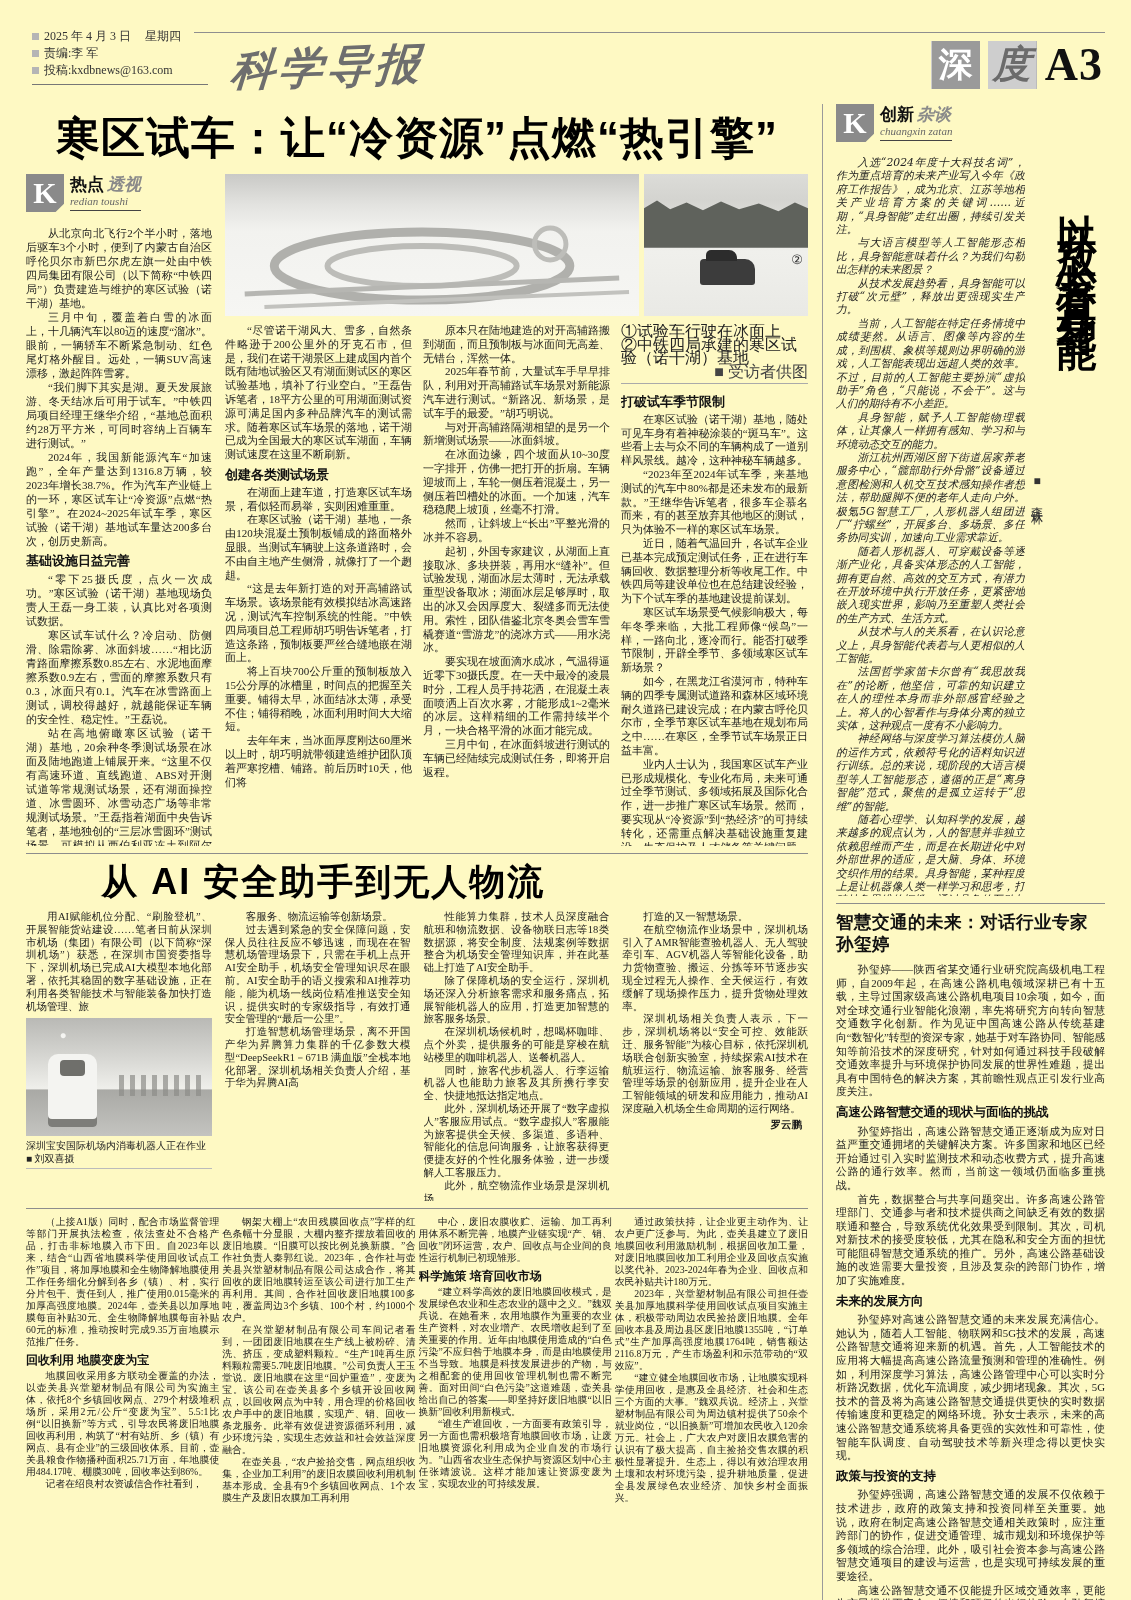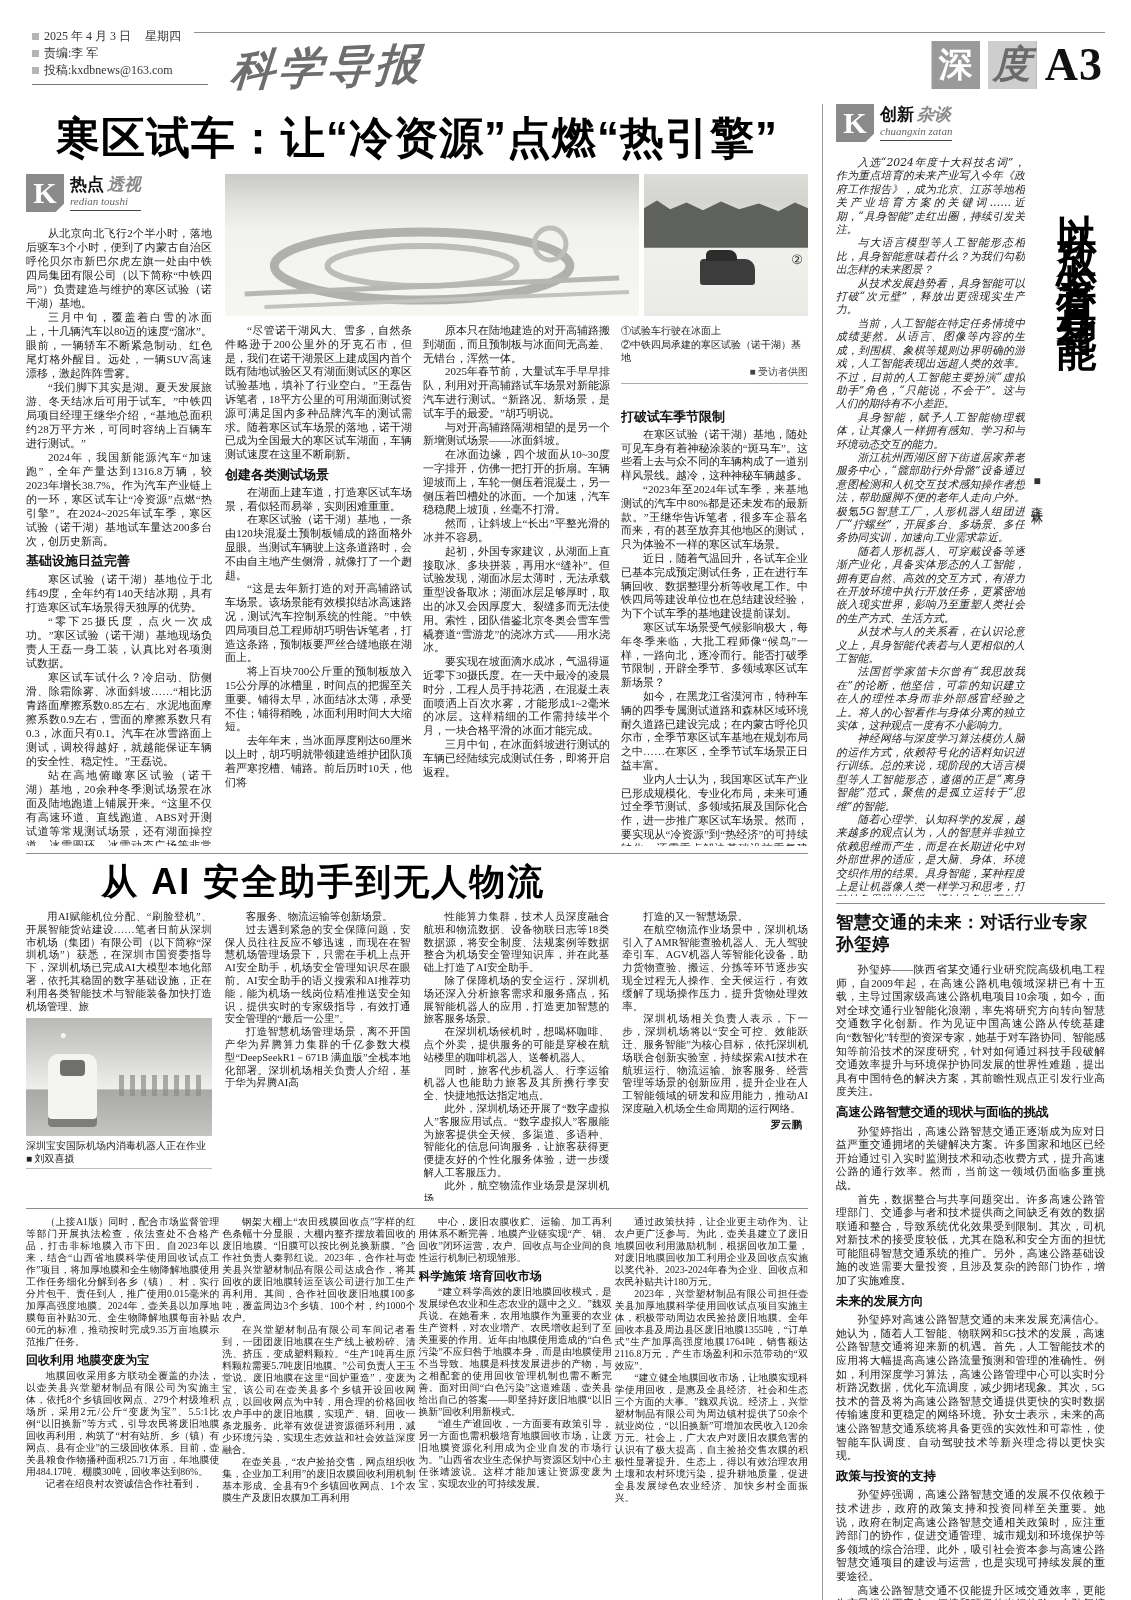--- a/index.html
+++ b/index.html
@@ -1,16 +1,16 @@
 <!DOCTYPE html>
 <html><head>
 <meta charset="utf-8">
 <style>
   html,body{margin:0;padding:0;background:#d9d9d6;}
-  .page{position:relative;width:1131px;height:1600px;margin:0 auto;background:#ffffff;
+  .page{position:relative;width:1131px;height:1600px;margin:0 auto;background:#fef9c3;
         font-family:"Liberation Serif",serif;color:#1c1c1c;overflow:hidden;box-sizing:border-box;
         padding:18px 26px 0 26px;}
   
   .hdr{position:relative;height:86px;}
   .hdr-rule{position:absolute;left:168px;right:0;top:14px;height:1px;background:#8f8f8f;}
   .hdr-left{position:absolute;left:6px;top:10px;width:176px;border-bottom:1px solid #777;padding-bottom:5px;}
   .hline{font-size:12px;line-height:17px;color:#333;display:flex;align-items:center;white-space:nowrap;}
   .sq{display:inline-block;width:7px;height:7px;background:#b5b5b5;margin-right:5px;flex:none;}
   .wk{margin-left:14px;}
   .masthead{position:absolute;left:205px;top:20px;font-family:"DejaVu Serif",serif;font-style:italic;
@@ -51,22 +51,22 @@
   .photo-row{display:flex;gap:5px;height:142px;margin-bottom:8px;}
   .photo1{flex:2.9;background:linear-gradient(#c9c9c6 0%,#e3e3e0 22%,#f2f2ef 40%,#f6f6f3 100%);position:relative;overflow:hidden;}
   .photo2{flex:1.15;position:relative;overflow:hidden;background:linear-gradient(#dcdcd8 0%,#d4d4d0 18%,#f0f0ec 55%,#e9e9e5 100%);}
   .trees{position:absolute;left:0;right:0;top:18%;height:34%;background:#5f625c;
          clip-path:polygon(0 18%,8% 2%,16% 20%,26% 6%,36% 22%,47% 4%,58% 20%,70% 8%,82% 24%,92% 6%,100% 18%,100% 100%,0 100%);}
   .car{position:absolute;left:34%;bottom:22%;width:34%;height:18%;background:#3c3c3c;border-radius:4px 10px 3px 3px;}
   .car:before{content:"";position:absolute;left:12%;top:-38%;width:55%;height:45%;background:#2c2c2c;border-radius:5px 8px 0 0;}
   .plabel{position:absolute;right:5px;bottom:34%;font-size:13px;color:#333;}
   .ht-cols{display:flex;gap:11px;height:522px;overflow:hidden;}
   .ht-cols .ht-col{flex:1;min-width:0;font-size:11px;line-height:13.8px;}
-  .caption{font-size:10px;line-height:13.5px;color:#222;border-bottom:1px solid #aaa;
-           padding-bottom:5px;margin-bottom:20px;}
+  .caption{font-size:16px;line-height:13.5px;color:#222;border-bottom:1px solid #aaa;
+           padding-bottom:5px;margin-bottom:5px;}
   .caption .credit{text-align:right;color:#444;}
   
   .ai-headline{margin:4px 0 8px;font-family:"Liberation Sans",sans-serif;font-weight:900;
                font-size:36px;line-height:42px;letter-spacing:2px;color:#000;width:76%;text-align:center;}
   .ai-cols{display:flex;gap:13px;height:290px;overflow:hidden;}
   .ai-col{flex:1;min-width:0;font-size:10.5px;line-height:12.8px;}
   .ai-photo{height:118px;margin:5px 0 3px;position:relative;overflow:hidden;
             background:
              radial-gradient(circle at 20% 15%, #f5f5f2 0 2px, transparent 3px),
              linear-gradient(#b9b9b5 0%,#d8d8d4 35%,#efefeb 60%,#a9a9a5 61%,#c4c4c0 100%);}
@@ -136,21 +136,20 @@
                 <span class="bt-row"><b>热点</b><i>透视</i></span>
                 <span class="bt-pinyin">redian toushi</span>
               </span>
             </div>
             <div class="coltext">
                 <p class="para">从北京向北飞行2个半小时，落地后驱车3个小时，便到了内蒙古自治区呼伦贝尔市新巴尔虎左旗一处由中铁四局集团有限公司（以下简称“中铁四局”）负责建造与维护的寒区试验（诺干湖）基地。</p>
                 <p class="para">三月中旬，覆盖着白雪的冰面上，十几辆汽车以80迈的速度“溜冰”。眼前，一辆轿车不断紧急制动、红色尾灯格外醒目。远处，一辆SUV高速漂移，激起阵阵雪雾。</p>
                 <p class="para">“我们脚下其实是湖。夏天发展旅游、冬天结冰后可用于试车。”中铁四局项目经理王继华介绍，“基地总面积约28万平方米，可同时容纳上百辆车进行测试。”</p>
                 <p class="para">2024年，我国新能源汽车“加速跑”，全年产量达到1316.8万辆，较2023年增长38.7%。作为汽车产业链上的一环，寒区试车让“冷资源”点燃“热引擎”。在2024~2025年试车季，寒区试验（诺干湖）基地试车量达200多台次，创历史新高。</p>
                 <h4 class="sub">基础设施日益完善</h4>
-                <p class="para">寒区试验（诺干湖）基地位于北纬49度，全年约有140天结冰期，具有打造寒区试车场景得天独厚的优势。</p>
                 <p class="para">“零下25摄氏度，点火一次成功。”寒区试验（诺干湖）基地现场负责人王磊一身工装，认真比对各项测试数据。</p>
                 <p class="para">寒区试车试什么？冷启动、防侧滑、除霜除雾、冰面斜坡……“相比沥青路面摩擦系数0.85左右、水泥地面摩擦系数0.9左右，雪面的摩擦系数只有0.3，冰面只有0.1。汽车在冰雪路面上测试，调校得越好，就越能保证车辆的安全性、稳定性。”王磊说。</p>
                 <p class="para">站在高地俯瞰寒区试验（诺干湖）基地，20余种冬季测试场景在冰面及陆地跑道上铺展开来。“这里不仅有高速环道、直线跑道、ABS对开测试道等常规测试场景，还有湖面操控道、冰雪圆环、冰雪动态广场等非常规测试场景。”王磊指着湖面中央告诉笔者，基地独创的“三层冰雪圆环”测试场景，可模拟从西伯利亚冻土到阿尔卑斯山道的典型冰雪路况。</p>
               </div>
           </div>
           <div class="ht-rest">
             <div class="photo-row">
               <div class="photo1">
                 <svg width="100%" height="100%" viewBox="0 0 420 142" preserveAspectRatio="none">
                   <ellipse cx="200" cy="92" rx="150" ry="34" fill="none" stroke="#b0b0ac" stroke-width="9"></ellipse>

